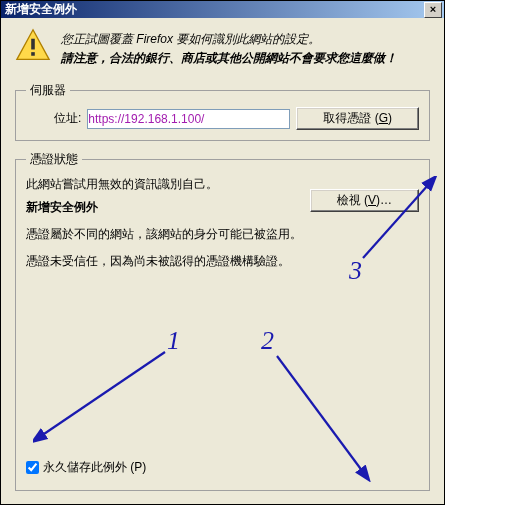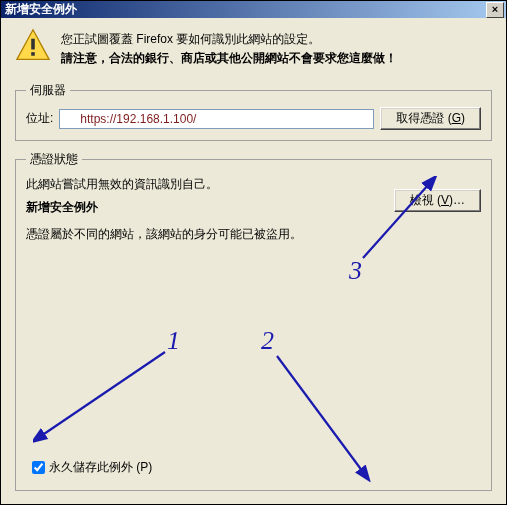--- a/index.html
+++ b/index.html
@@ -6,21 +6,21 @@
     body {
       font-family: "Microsoft JhengHei", "PMingLiU", Arial, sans-serif;
       font-size: 12px;
       background: #fff;
       width: 507px;
       height: 505px;
       overflow: hidden;
       position: relative;
     }
     .window {
-      width: 507px;
+      width: 445px;
       height: 505px;
       border: 1px solid #000;
       background: #ECE9D8;
       display: flex;
       flex-direction: column;
     }
     .titlebar {
       height: 22px;
       background: linear-gradient(to right, #0A246A, #A6CAF0);
       color: #fff;
@@ -57,68 +57,68 @@
       gap: 10px;
       margin-bottom: 14px;
     }
     .warn-icon {
       width: 36px;
       height: 34px;
       position: relative;
       flex-shrink: 0;
     }
     .warn-icon svg { width: 100%; height: 100%; }
-    .warning-text { padding-top: 2px; line-height: 1.6; }
+    .warning-text { padding-top: 2px; line-height: 1.6; font-style: italic; }
     .warning-text .bold { font-weight: bold; text-align: right; }
     fieldset {
       border: 1px solid #A0A0A0;
       padding: 8px 10px 10px 10px;
       margin-bottom: 10px;
     }
     fieldset.main-fs {
       padding-bottom: 14px;
     }
     legend { padding: 0 4px; margin-top: 8px; }
     .server-row {
       display: flex;
       align-items: center;
       gap: 6px;
     }
-    .server-row label { flex-shrink: 0; }
+    .server-row label { flex-shrink: 0; margin-left: 28px; }
     .server-row input[type=text] {
       flex: 1;
       height: 20px;
       border: 1px solid #7F9DB9;
       background: #fff;
-      color: #7f1d1d;
+      color: #a21caf;
       font-family: Arial, sans-serif;
       font-size: 12px;
-      padding: 1px 20px;
+      padding: 1px 0;
     }
     .btn {
       background: #ECE9D8;
       border: 1px solid #404040;
       border-top-color: #fff;
       border-left-color: #fff;
       box-shadow: inset -1px -1px 0 #808080, inset 1px 1px 0 #D4D0C8;
-      padding: 2px 15px;
+      padding: 2px 26px;
       font-size: 12px;
       font-family: inherit;
       cursor: pointer;
       white-space: nowrap;
     }
     .btn .mnemonic { text-decoration: underline; }
     .status-body { position: relative; min-height: 300px; }
     .status-line1 { margin-bottom: 6px; }
     .view-btn-wrap { position: absolute; right: 0; top: 13px; }
     .status-bold { font-weight: bold; margin-bottom: 10px; margin-top: 6px; }
     .status-text { margin-bottom: 10px; }
     .checkbox-row {
       position: absolute;
-      left: 6px;
+      left: 0;
       bottom: 0;
       display: flex;
       align-items: center;
       gap: 4px;
     }
     .checkbox-row input { width: 13px; height: 13px; }
     .button-row {
       display: flex;
       justify-content: flex-end;
       gap: 12px;
@@ -173,20 +173,21 @@
       <legend>憑證狀態</legend>
       <div class="status-body">
         <div class="status-line1">此網站嘗試用無效的資訊識別自己。</div>
         <div class="view-btn-wrap">
           <button class="btn"><span>檢視 (</span><span class="mnemonic">V</span><span>)…</span></button>
         </div>
 
         <div class="status-bold">新增安全例外</div>
         <div class="status-text">憑證屬於不同的網站，該網站的身分可能已被盜用。</div>
 
+        <div class="status-text">憑證未受信任，因為尚未被認得的憑證機構驗證。</div>
 
         <div class="checkbox-row">
           <input type="checkbox" checked="" style="">
           <label><span>永久儲存此例外 (</span><span class="mnemonic">P</span><span>)</span></label>
         </div>
       </div>
     </fieldset>
 
     <div class="button-row">
       

